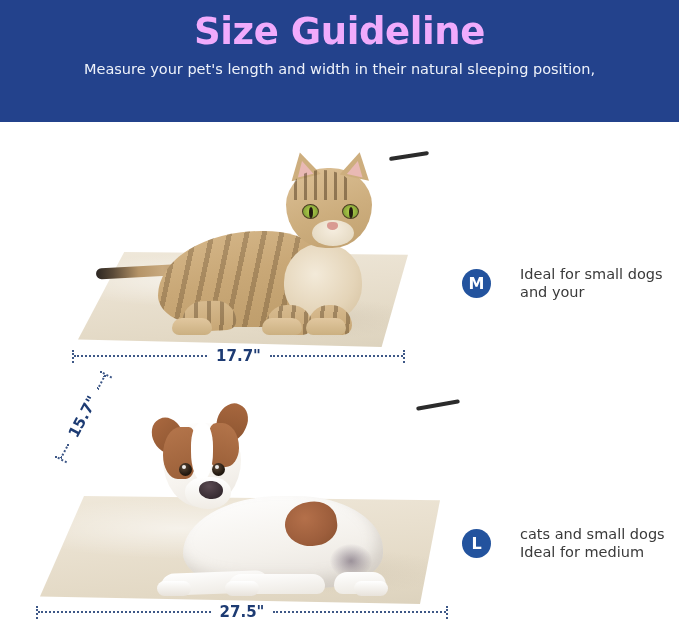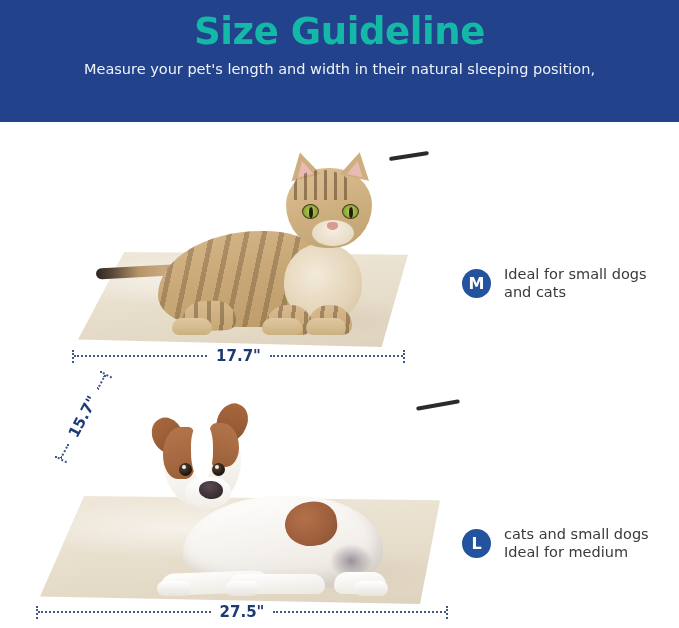--- a/index.html
+++ b/index.html
@@ -13,21 +13,21 @@
 
   
   .header {
     position:absolute; left:0; top:0; width:679px; height:122px;
     background:#23428C;
     display:flex; flex-direction:column;
     align-items:center; justify-content:flex-start;
     padding-top:9px;
   }
   .header-title {
-    color:#14b8a6;
+    color:#f0abfc;
     font-size:37px;
     font-weight:bold;
     letter-spacing:-0.4px;
     line-height:46px;
     text-align:center;
     font-family:"DejaVu Sans", sans-serif;
   }
   .header-sub {
     color:#eef2fa;
     font-size:14.5px;
@@ -287,21 +287,21 @@
     background:#23539E;
     color:#ffffff; font-size:16px; font-weight:bold;
     display:flex; align-items:center; justify-content:center;
     flex:0 0 auto;
     font-family:"DejaVu Sans", sans-serif;
   }
   .callout-text {
     color:#3a3a3a; font-size:14.5px; line-height:18px;
     font-family:"DejaVu Sans", sans-serif;
   }
-  .callout-text span { display:block; }
+  .callout-text span { display:block;margin-left:16px; }
 </style>
 </head>
 <body>
 
 <div class="header">
   <div class="header-title">Size Guideline</div>
   <div class="header-sub">
     <span>Measure your pet's length and width in their natural sleeping position,</span>
   </div>
 </div>
@@ -355,21 +355,21 @@
   <div class="dim-line"></div>
   <div class="dim-label">17.7"</div>
   <div class="dim-line"></div>
   <div class="dim-cap"></div>
 </div>
 
 <div class="callout" id="callout-medium">
   <div class="badge">M</div>
   <div class="callout-text">
     <span>Ideal for small dogs</span>
-    <span>and cats</span>
+    <span>and your</span>
   </div>
 </div>
 
 <div class="section" id="section-large">
 
   <div class="scene" id="scene-large">
     <div class="mat-wrap">
       <div class="mat" id="mat-large">
         <div class="mat-sheen"></div>
       </div>

